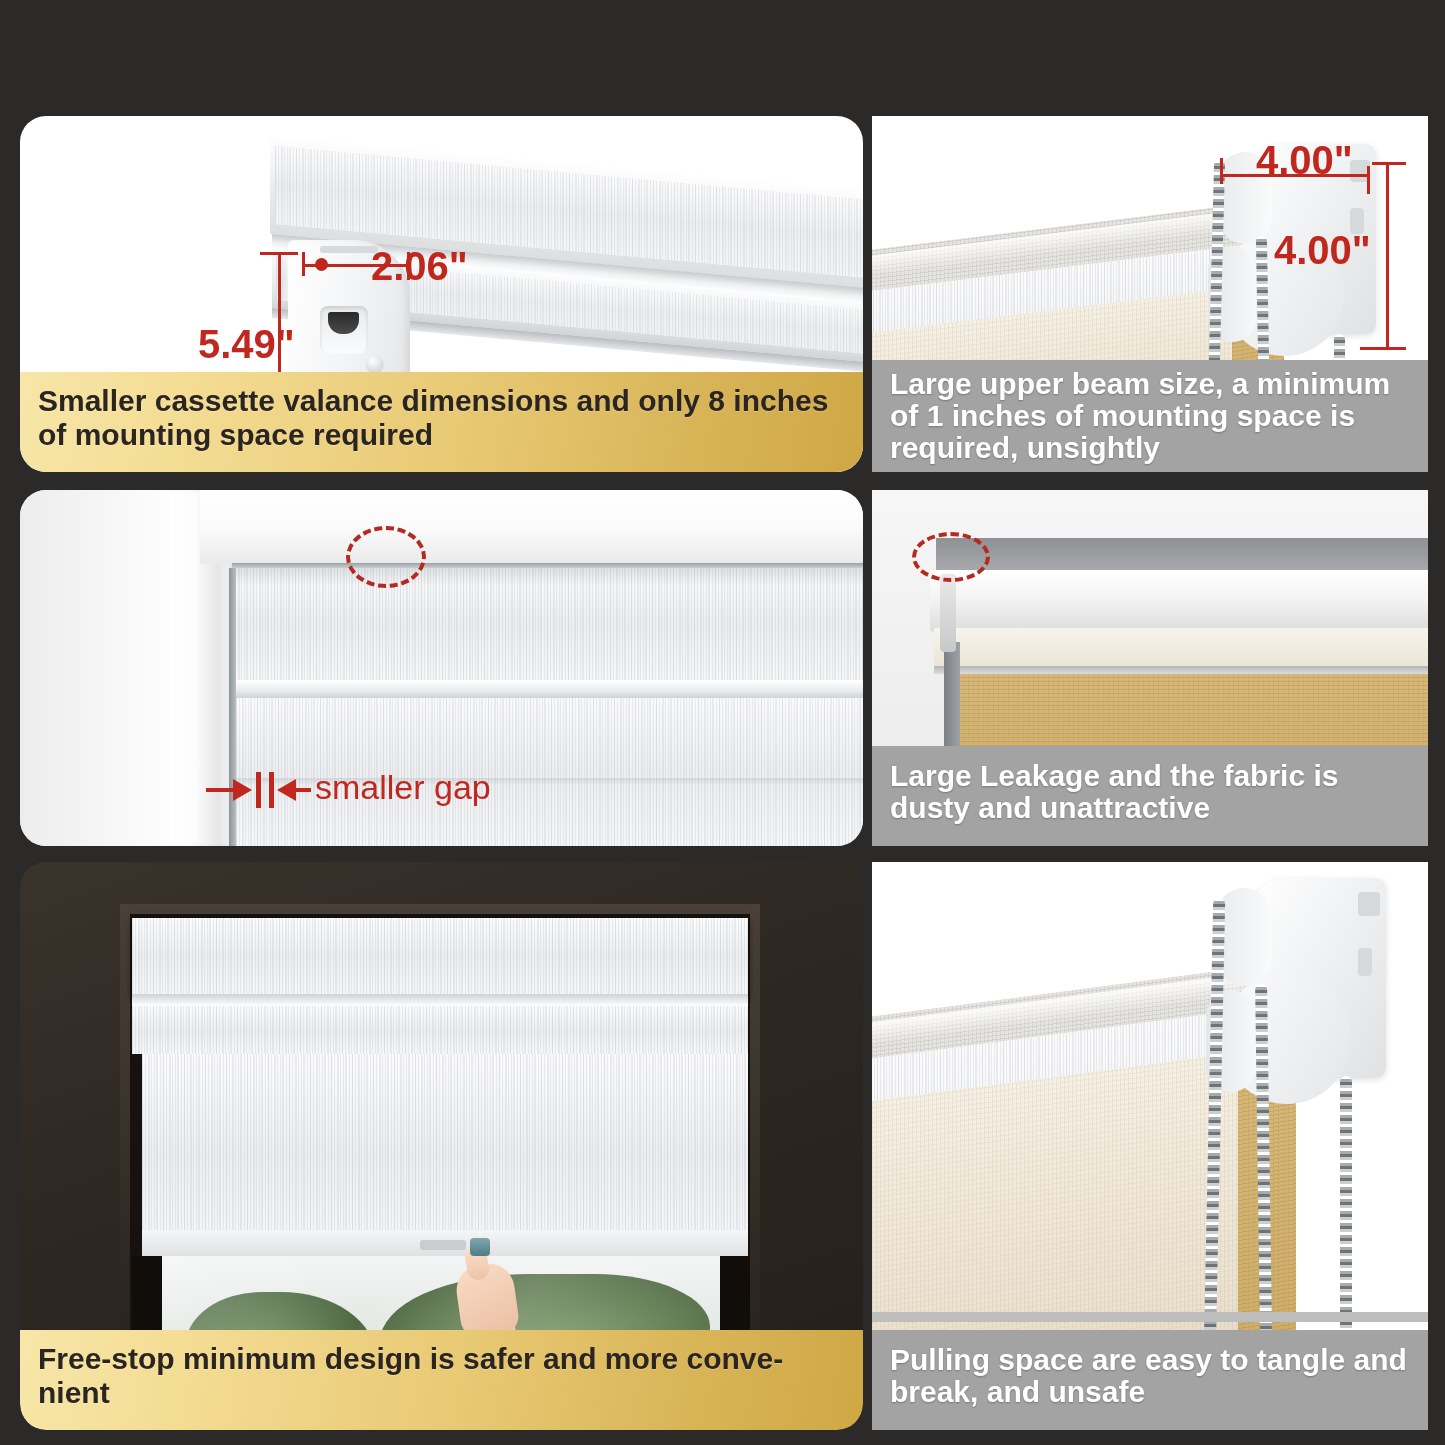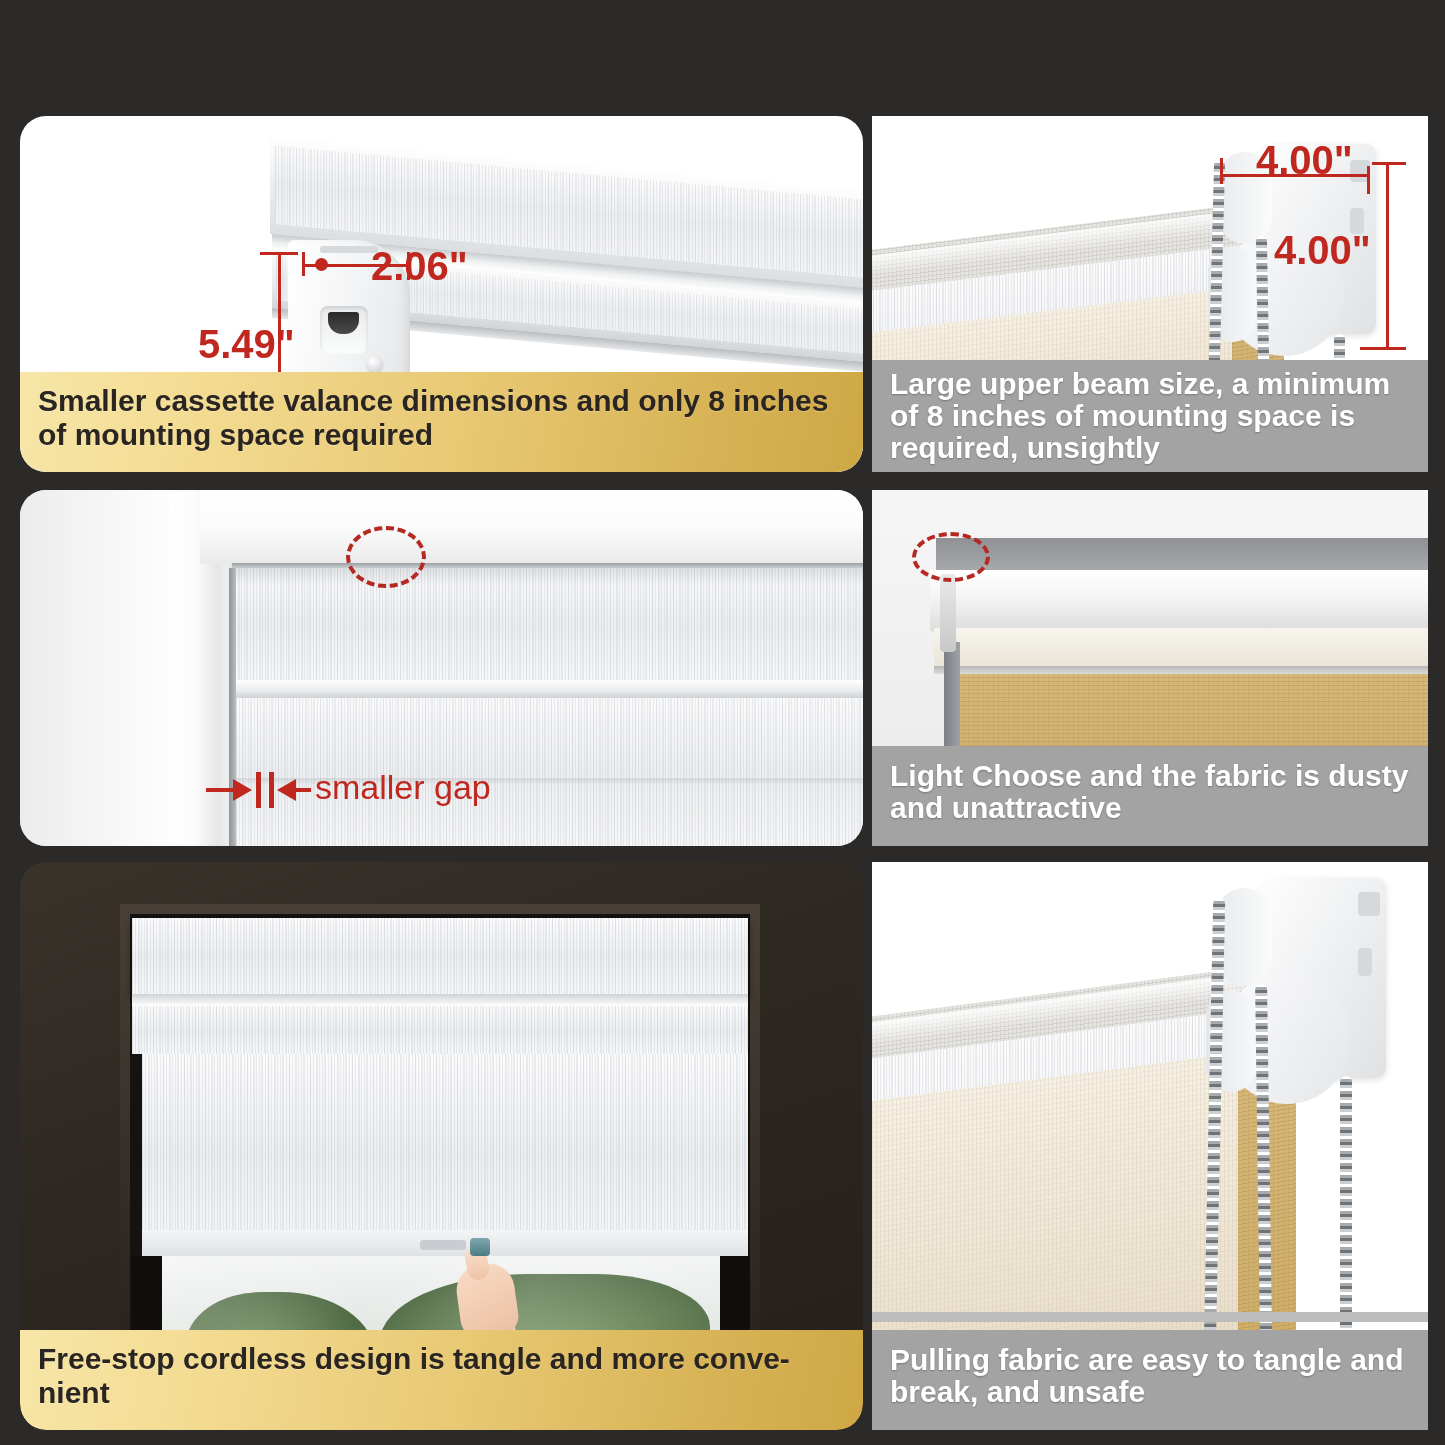--- a/index.html
+++ b/index.html
@@ -281,21 +281,21 @@
       <div class="tick-v" style="left:348px; top:42px; height:26px;"></div>
       <div class="tick-v" style="left:495px; top:50px; height:28px;"></div>
       <div class="dim-label" style="left:384px; top:22px; font-size:40px;">4.00"</div>
 
       <div class="dim-line-v" style="left:514px; top:46px; height:188px;"></div>
       <div class="tick-h" style="left:500px; top:46px; width:34px;"></div>
       <div class="tick-h" style="left:488px; top:231px; width:46px;"></div>
       <div class="dim-label" style="left:402px; top:112px; font-size:40px;">4.00"</div>
     </div>
 
-    <div class="caption gray tall">Large upper beam size, a minimum of 8 inches of mounting space is required, unsightly</div>
+    <div class="caption gray tall">Large upper beam size, a minimum of 1 inches of mounting space is required, unsightly</div>
   </div>
 
   <div class="panel left r2">
     <div class="photo">
       <div class="sh" style="position:absolute; inset:0; background:#f3f3f3;"></div>
 
       <div class="sh" style="left:0; top:0; width:170px; height:356px;
                   background:linear-gradient(90deg,#ececec 0%,#f7f7f7 55%,#ffffff 100%);"></div>
       <div class="sh" style="left:150px; top:0; width:62px; height:356px;
                   background:linear-gradient(90deg,#ffffff 0%,#fcfcfc 40%,#e6e6e6 78%,#f4f4f4 100%);
@@ -364,21 +364,21 @@
 
       <div class="arrow-stem" style="left:36px; top:296px; width:28px;"></div>
       <div class="arrow-r" style="left:63px; top:287px;"></div>
       <div class="gap-bar" style="left:76px; top:280px; height:38px;"></div>
       <div class="gap-bar" style="left:96px; top:280px; height:38px;"></div>
       <div class="arrow-l" style="left:104px; top:287px;"></div>
       <div class="arrow-stem" style="left:122px; top:296px; width:16px;"></div>
       <div class="gap-label" style="left:142px; top:276px;">Large gap</div>
     </div>
 
-    <div class="caption gray two">Light Choose and the fabric is dusty and unattractive</div>
+    <div class="caption gray two">Large Leakage and the fabric is dusty and unattractive</div>
   </div>
 
   <div class="panel left r3">
     <div class="photo">
 
       <div class="sh" style="position:absolute; inset:0;
                   background:linear-gradient(160deg,#3a332c 0%,#2e2822 40%,#241f1a 100%);"></div>
 
       <div class="sh" style="left:100px; top:42px; width:640px; height:426px;
                   background:linear-gradient(180deg,#4a4038 0%,#2a241e 100%);"></div>
@@ -419,21 +419,21 @@
       <div class="sh" style="left:438px; top:402px; width:58px; height:72px;
                   background:linear-gradient(160deg,#fadcc6,#eabfa2);
                   border-radius:26px 26px 18px 18px; transform:rotate(-8deg);"></div>
       <div class="sh" style="left:446px; top:384px; width:22px; height:34px;
                   background:linear-gradient(180deg,#fbe0cb,#edc4a7);
                   border-radius:11px; transform:rotate(-10deg);"></div>
       <div class="sh" style="left:450px; top:376px; width:20px; height:18px;
                   background:linear-gradient(180deg,#7fa6ad,#4d7d86); border-radius:4px;"></div>
     </div>
 
-    <div class="caption gold">Free-stop cordless design is tangle and more conve-nient</div>
+    <div class="caption gold">Free-stop minimum design is safer and more conve-nient</div>
   </div>
 
   <div class="panel right r3">
     <div class="photo">
       <div class="white-bg"></div>
 
       <div class="sh fabric-mesh" style="left:-16px; top:88px; width:520px; height:80px;
                   transform:skewY(-7.5deg); transform-origin:right top; border-radius:4px;"></div>
       <div class="sh" style="left:-16px; top:94px; width:520px; height:24px;
                   background:linear-gradient(180deg,rgba(255,255,255,0.9),rgba(255,255,255,0));
@@ -471,16 +471,16 @@
       <div class="sh" style="left:386px; top:122px; width:12px; height:418px;
                   background: repeating-linear-gradient(180deg,#ffffff 0 3px,#a7abae 3px 6px,#6e7378 6px 9px,#cbcfd2 9px 12px);
                   border-radius:6px; transform:rotate(-0.8deg);"></div>
       <div class="sh" style="left:468px; top:214px; width:12px; height:326px;
                   background: repeating-linear-gradient(180deg,#ffffff 0 3px,#a7abae 3px 6px,#6e7378 6px 9px,#cbcfd2 9px 12px);
                   border-radius:6px;"></div>
 
       <div class="sh" style="left:0; bottom:108px; width:556px; height:10px; background:#bdbdbd;"></div>
     </div>
 
-    <div class="caption gray two">Pulling fabric are easy to tangle and break, and unsafe</div>
+    <div class="caption gray two">Pulling space are easy to tangle and break, and unsafe</div>
   </div>
 
 </div>
 
 </body></html>

